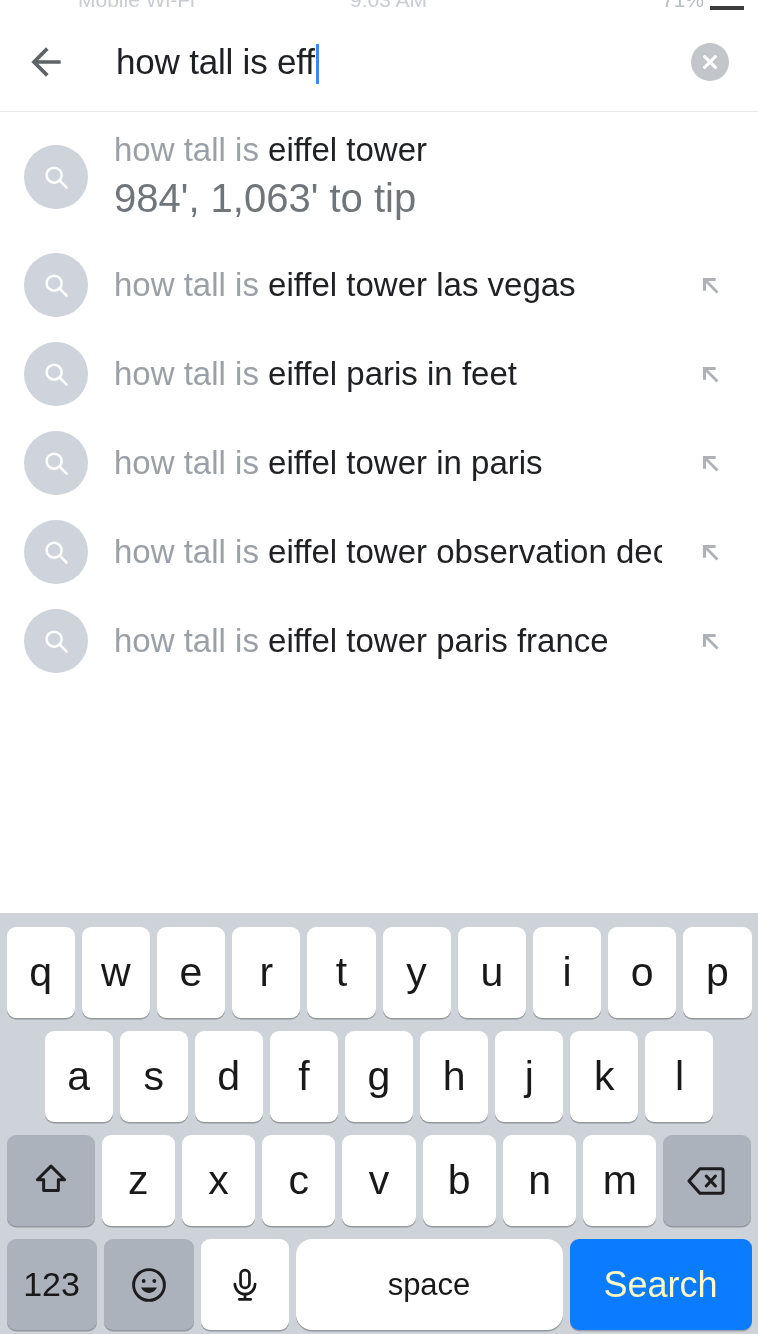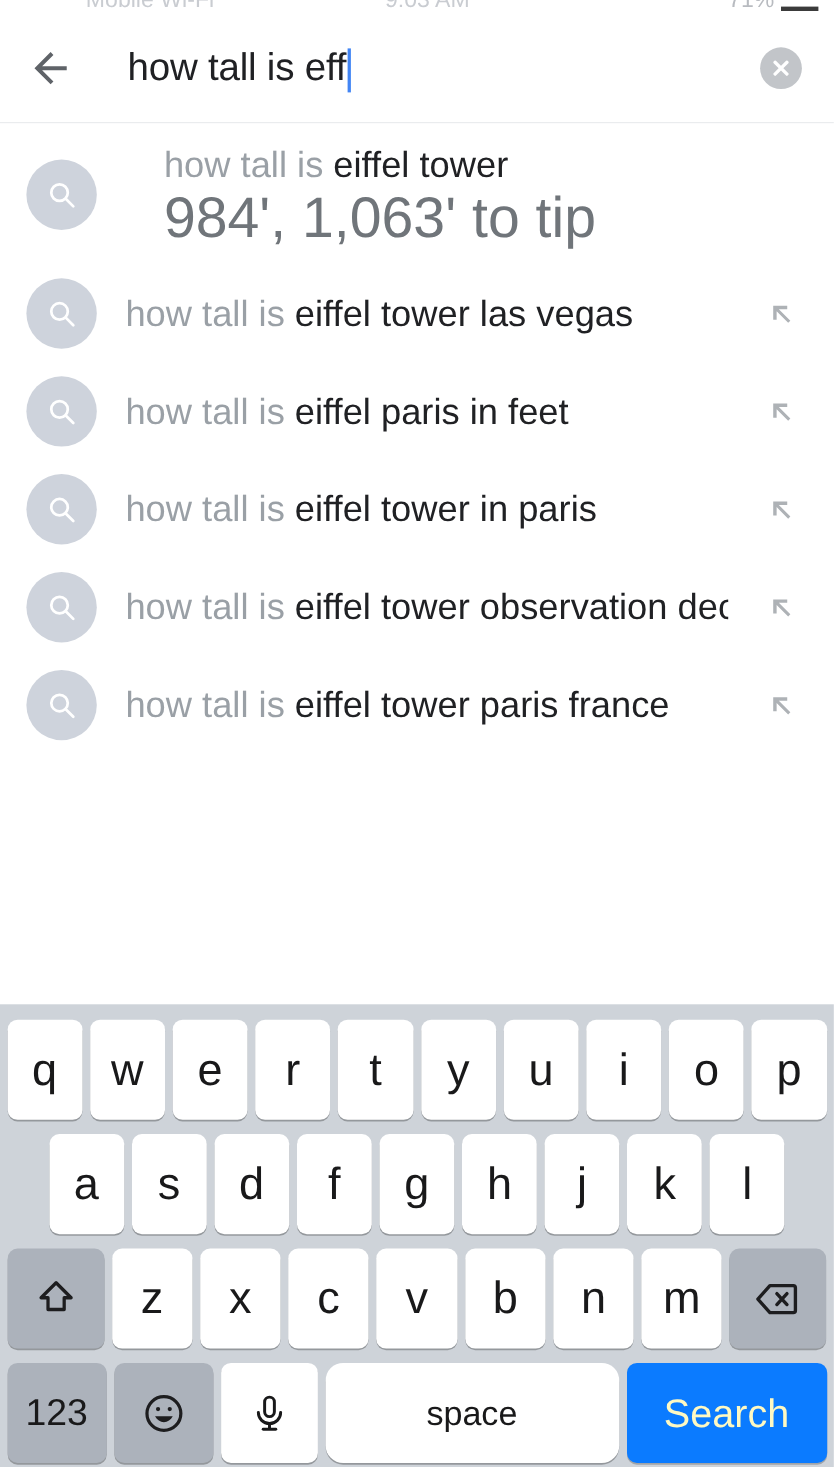--- a/index.html
+++ b/index.html
@@ -148,21 +148,21 @@
   }
   .sugg-row {
     display: flex;
     align-items: center;
     height: 89px;
     padding: 0 0 0 24px;
     box-sizing: border-box;
     cursor: pointer;
     background: #ffffff;
   }
-  .sugg-row.tall { height: 127px; gap: 35px; }
+  .sugg-row.tall { height: 127px; }
 
   .sugg-icon {
     width: 64px;
     height: 64px;
     border-radius: 50%;
     background: #ced3dc;
     flex: none;
     display: flex;
     align-items: center;
     justify-content: center;
@@ -184,21 +184,21 @@
   }
   .sugg-line .pre {
     color: #9aa0a6;
     font-weight: 400;
   }
   .sugg-line .match {
     color: #202124;
     font-weight: 400;
   }
   .sugg-answer {
-    font-size: 52px;
+    font-size: 40px;
     line-height: 52px;
     color: #70757a;
     white-space: nowrap;
     margin-top: 2px;
   }
   .sugg-arrow {
     width: 96px;
     height: 89px;
     flex: none;
     display: flex;

